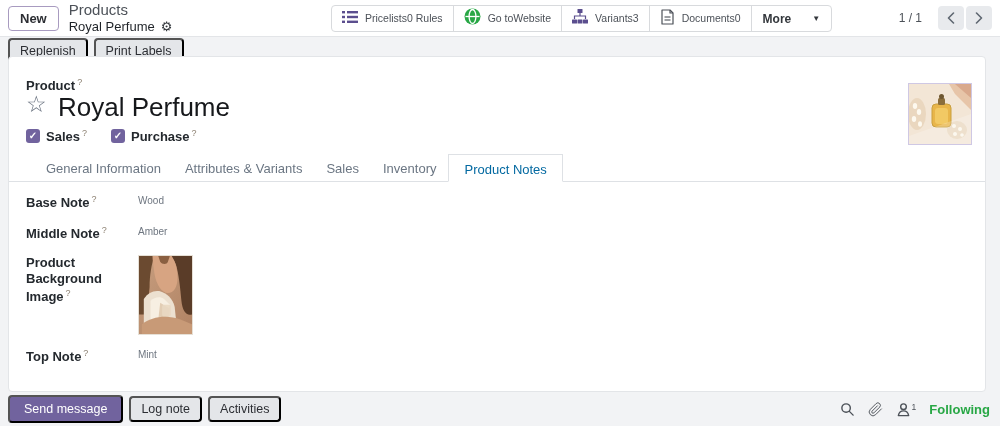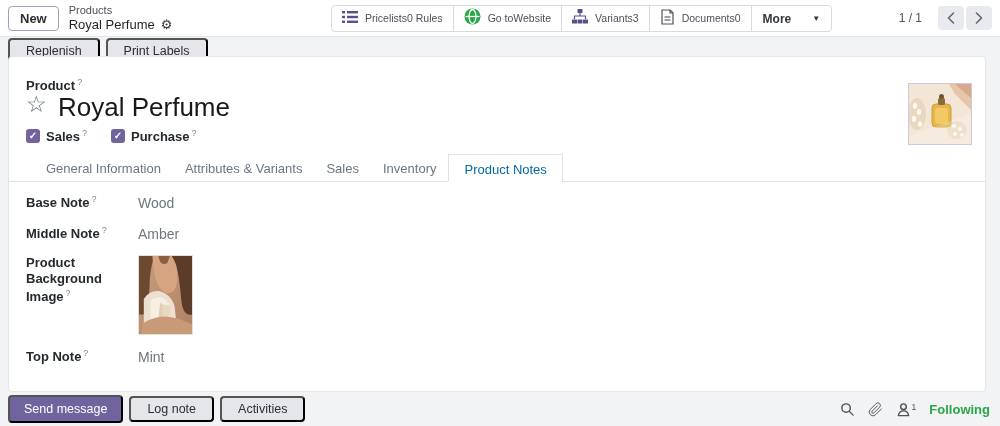--- a/index.html
+++ b/index.html
@@ -6,21 +6,21 @@
   html,body { width:1000px; height:426px; }
   body { font-family: "Liberation Sans", sans-serif; background:#f2f3f5; }
   #app { position:relative; width:1000px; height:426px; background:#f2f3f5; overflow:hidden; }
 
   
   .navbar { position:absolute; top:0; left:0; right:0; height:37px; background:#fff;
             border-bottom:1px solid #e3e5e8; display:flex; align-items:center; }
   .btn-new { margin-left:8px; padding:4px 11px; border:1px solid #a89bc0; border-radius:4px;
              background:#fff; color:#2c2e33; font-weight:600; font-size:13px; cursor:pointer; }
   .breadcrumb { margin-left:10px; display:flex; flex-direction:column; line-height:1.2; }
-  .bc-parent { font-size:11px; color:#4c5158; }
+  .bc-parent { font-size:15px; color:#4c5158; }
   .bc-current { font-size:13px; color:#1f2328; font-weight:500; display:flex; gap:6px; align-items:center; }
   .gear-glyph { font-size:13px; color:#33373c; cursor:pointer; }
 
   .stat-group { position:absolute; left:331px; top:5px; display:flex; align-items:stretch;
                 border:1px solid #d8dadd; border-radius:4px; background:#fff; height:27px; }
   .stat-btn { display:flex; align-items:center; gap:7px; padding:2px 10px;
               border-right:1px solid #d8dadd; cursor:pointer; }
   .stat-txt { display:flex; flex-direction:row; font-size:10.5px; color:#4c5158; line-height:1.25; }
   .more-btn { display:flex; align-items:center; gap:21px; padding:2px 11px; font-size:12px;
               font-weight:600; color:#33373c; cursor:pointer; }
@@ -28,21 +28,21 @@
 
   .pager { position:absolute; right:8px; top:6px; display:flex; align-items:center; gap:16px; }
   .pager-text { font-size:12px; color:#4c5158; }
   .pager-btns { display:flex; gap:2px; }
   .pager-btn { width:26px; height:24px; background:#e8eaed; border-radius:4px; display:flex;
                align-items:center; justify-content:center; cursor:pointer; }
 
   
   .action-strip { position:absolute; top:37px; left:0; right:0; height:27px; display:flex;
                   align-items:center; gap:6px; padding-left:8px; }
-  .btn-gray { background:#e4e6e9; color:#2c2e33; font-size:12.5px; padding:4px 16px;
+  .btn-gray { background:#e4e6e9; color:#2c2e33; font-size:12.5px; padding:4px 10px;
               border-radius:4px; cursor:pointer; white-space:nowrap; }
 
   
   .sheet { position:absolute; top:56px; left:8px; width:978px; bottom:34px; background:#fff;
            border:1px solid #e3e5e8; border-radius:4px; }
   .model-label { position:absolute; left:17px; top:20px; font-size:13px; font-weight:600; color:#24292e; }
   sup.help { font-size:9px; color:#8d8273; font-weight:400; margin-left:2px; }
   .fav-star { position:absolute; left:17px; top:34px; font-size:23px; color:#6a7380; cursor:pointer; }
   .sheet-title { position:absolute; left:49px; top:35px; font-size:26px; color:#16181b; font-weight:400; }
   .checks { position:absolute; left:17px; top:71px; display:flex; gap:24px; }
@@ -56,21 +56,21 @@
 
   .tabs { position:absolute; left:0; right:0; top:97px; height:28px; display:flex;
           align-items:stretch; padding-left:25px; border-bottom:1px solid #dee1e5; }
   .tab { padding:7px 12px 0 12px; font-size:13px; color:#6b7683; cursor:pointer; }
   .tab.active { border:1px solid #dee1e5; border-bottom:1px solid #fff; margin-bottom:-1px;
                 background:#fff; color:#0369a1; padding:7px 15px 0 15px; }
 
   .fields { position:absolute; left:17px; top:137px; }
   .frow { display:flex; margin-bottom:13px; }
   .flabel { width:112px; font-size:13px; font-weight:600; color:#24292e; line-height:1.25; }
-  .fvalue { font-size:14px; color:#6e7680; padding-top:1px; cursor:text; }
+  .fvalue { font-size:10px; color:#6e7680; padding-top:1px; cursor:text; }
   .bg-img { width:55px; height:80px; border:1px solid #e6e0d6; cursor:pointer; }
   .bg-img svg { display:block; width:100%; height:100%; }
 
   
   .chatter { position:absolute; left:0; right:0; bottom:0; height:34px; display:flex;
              align-items:center; padding:0 10px 0 8px; gap:6px; }
   .btn-primary { background:#71639e; color:#fff; font-size:12.5px; font-weight:500;
                  padding:5px 14px; border-radius:4px; cursor:pointer; }
   .chatter-right { margin-left:auto; display:flex; align-items:center; gap:13px; }
   .ch-icon { display:flex; align-items:flex-start; color:#4c5158; cursor:pointer; }

